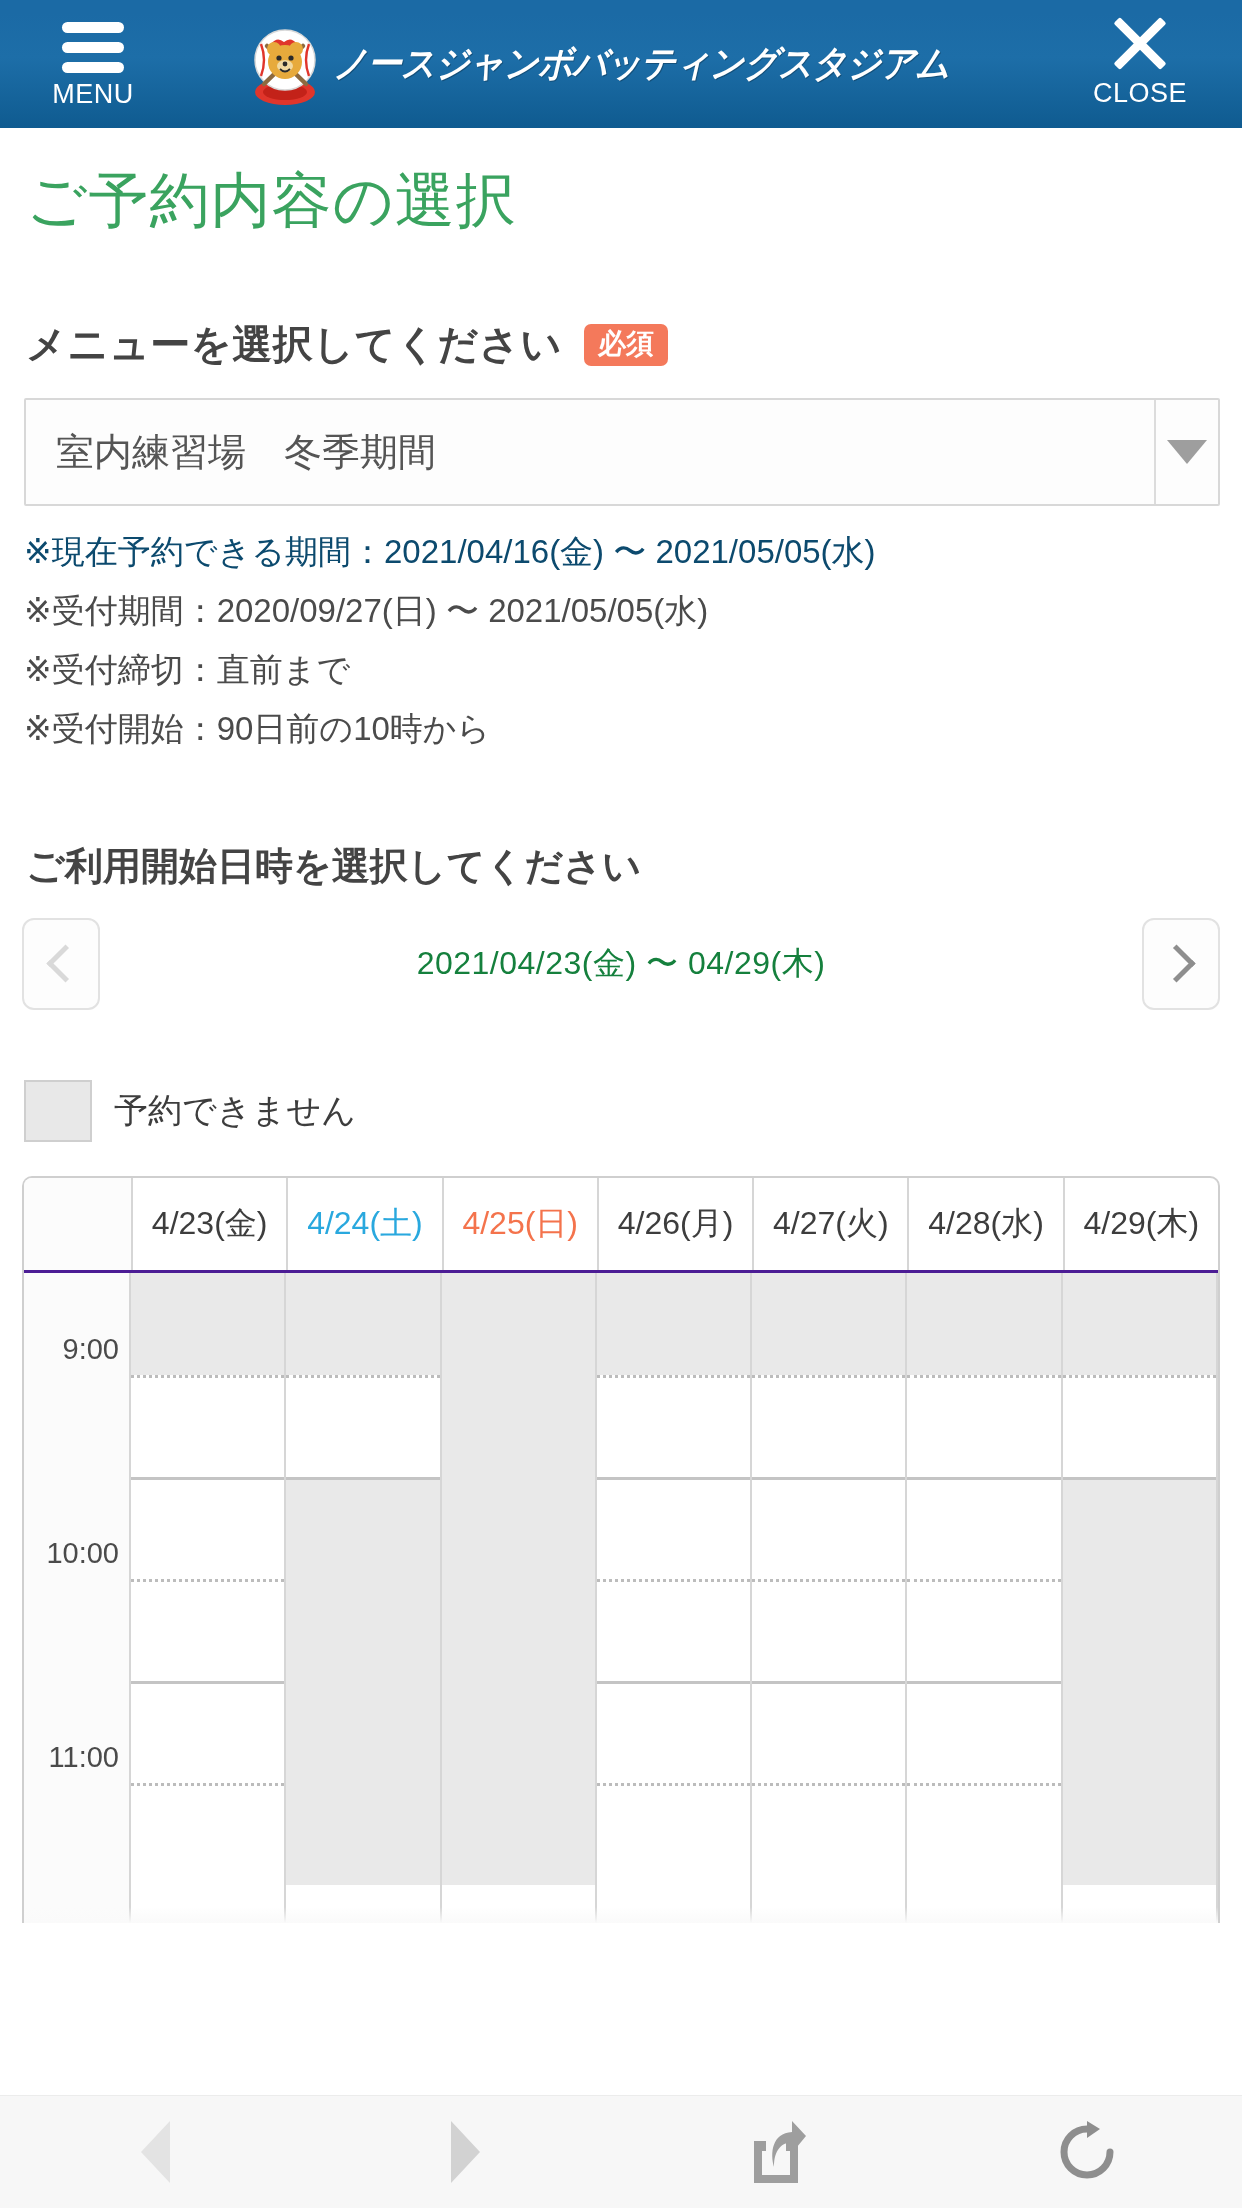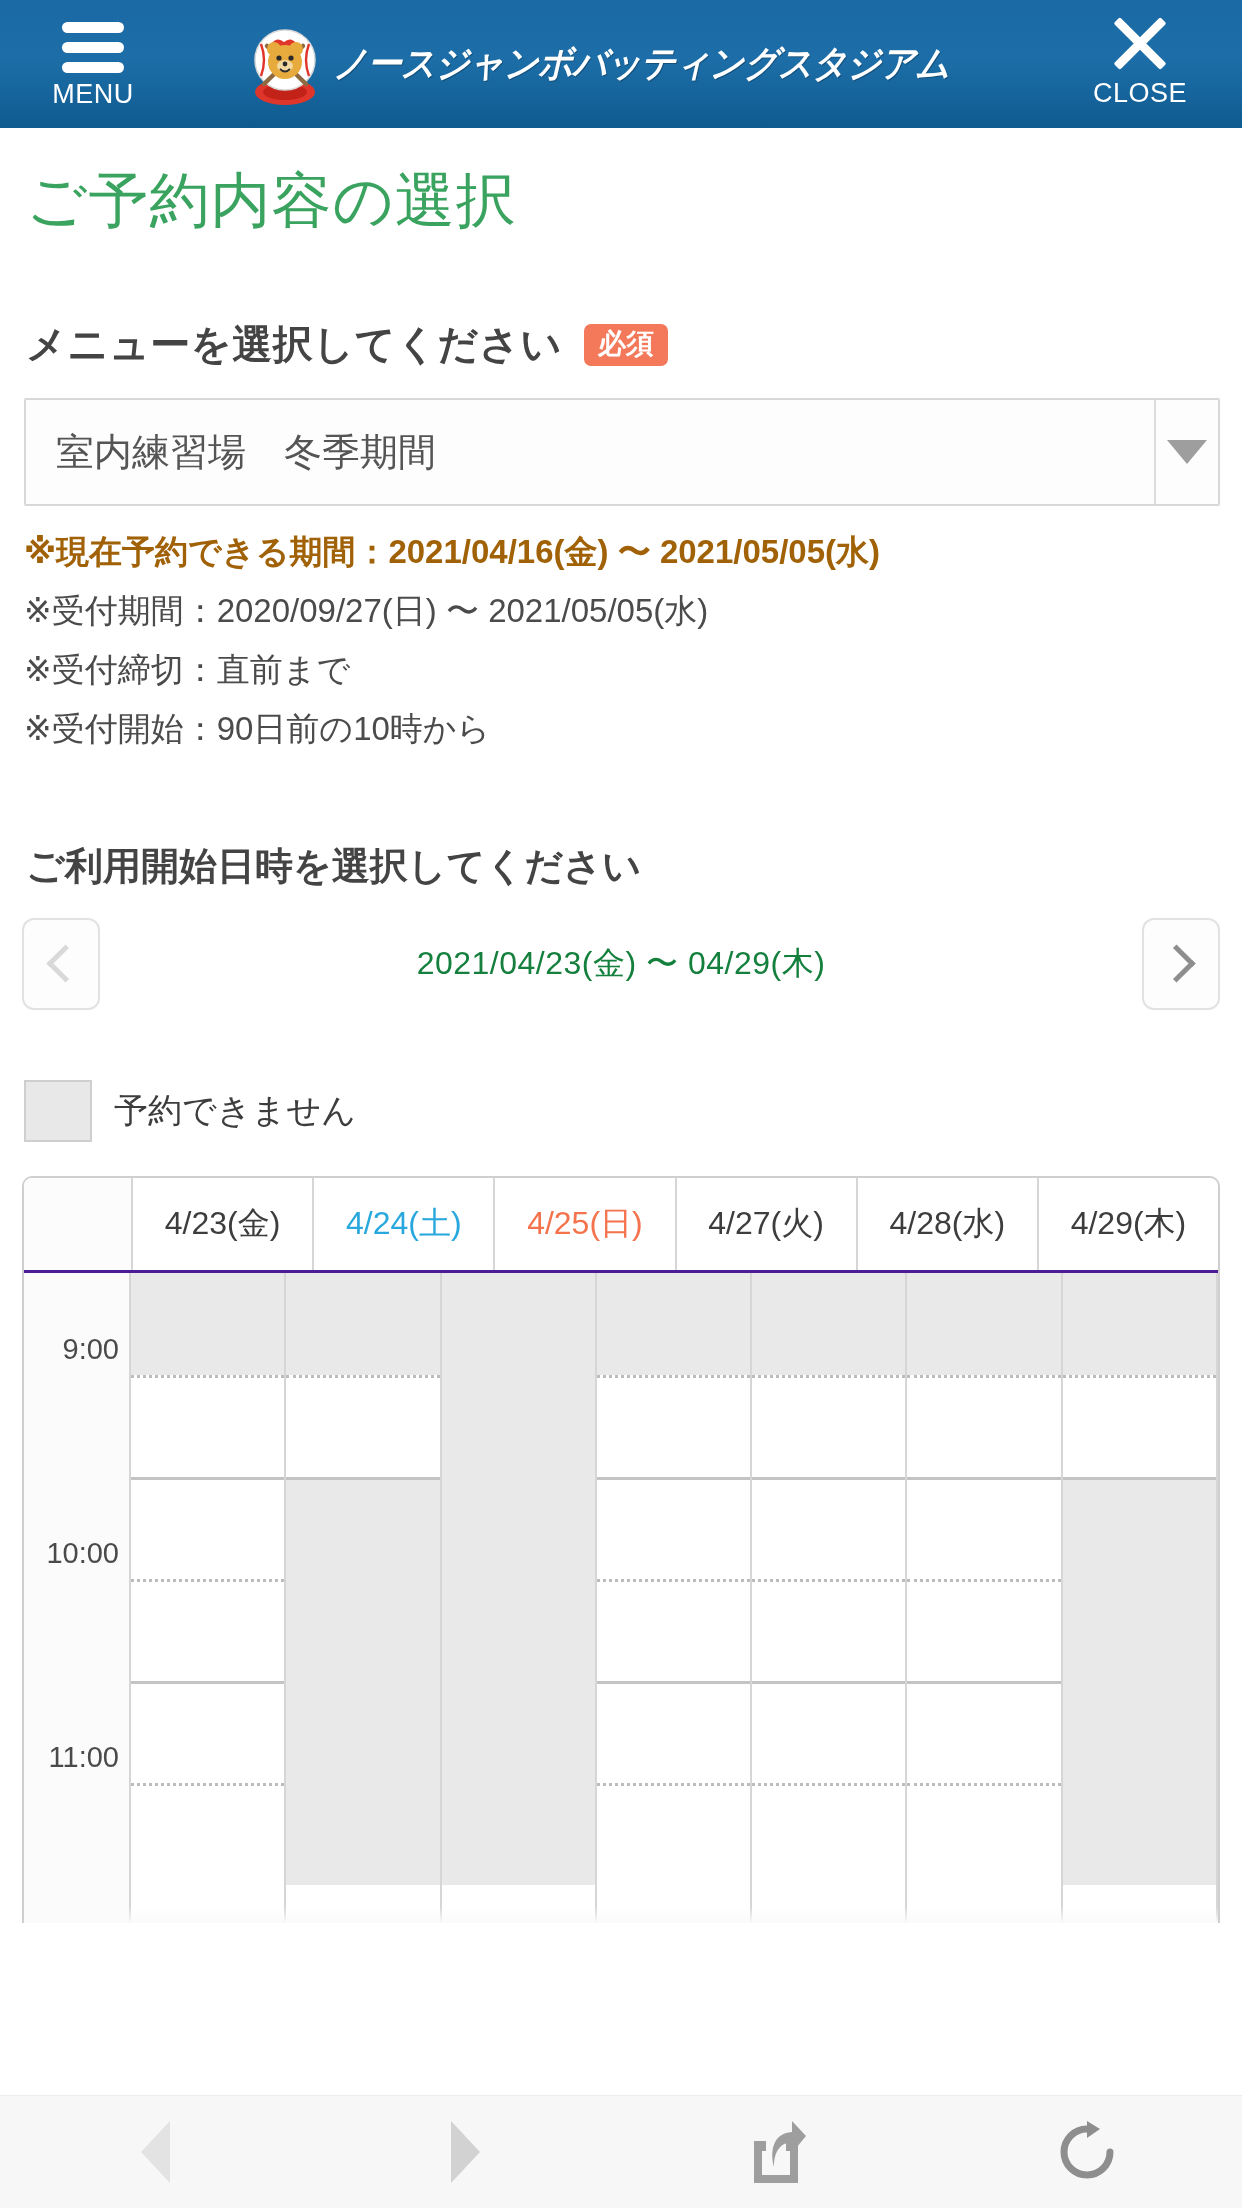--- a/index.html
+++ b/index.html
@@ -183,21 +183,21 @@
   }
 
   .notes { margin: 20px 0 0 2px; }
   .note-line {
     font-size: 33px;
     color: #4b4b4b;
     line-height: 1.55;
     margin-bottom: 8px;
     white-space: nowrap;
   }
-  .note-line.bold { font-weight: bold; color: #a16207; }
+  .note-line.bold { font-weight: normal; color: #0c4a6e; }
 
   .section-heading2 {
     font-size: 38px;
     font-weight: bold;
     color: #444444;
     margin: 86px 0 0 4px;
   }
 
   
   .week-nav {
@@ -473,20 +473,21 @@
         <span class="legend-label">予約できません</span>
       </div>
     </div>
 
     <div class="calendar">
       <div class="cal-head">
         <div class="corner"></div>
         <div class="dcell">4/23(金)</div>
         <div class="dcell sat">4/24(土)</div>
         <div class="dcell sun">4/25(日)</div>
+        <div class="dcell">4/26(月)</div>
         <div class="dcell">4/27(火)</div>
         <div class="dcell">4/28(水)</div>
         <div class="dcell">4/29(木)</div>
       </div>
 
       <div class="cal-body">
         <div class="time-col">
           <div class="time-label" style="top:34px">9:00</div>
           <div class="time-label" style="top:238px">10:00</div>
           <div class="time-label" style="top:442px">11:00</div>

